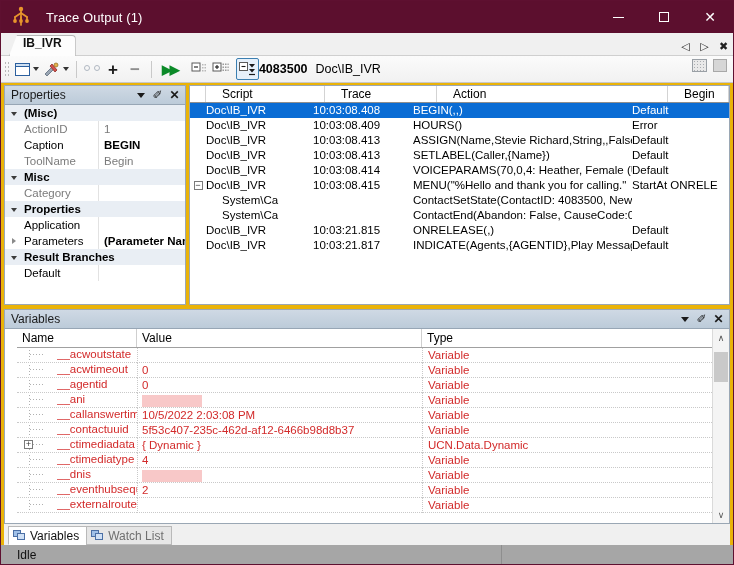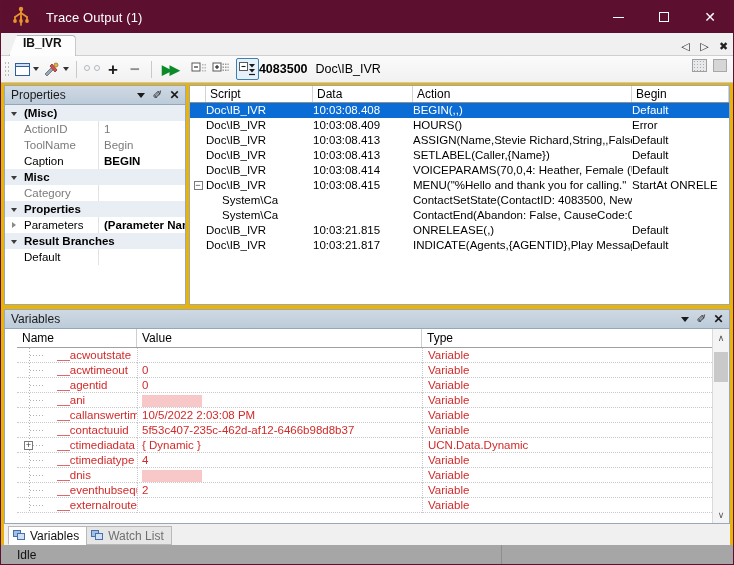--- a/index.html
+++ b/index.html
@@ -145,21 +145,21 @@
   .pval.dim { color:#7b7b7b; }
   .pval.semi { font-weight:bold; }
   .chev-d { display:inline-block; width:0;height:0;border-left:3.5px solid transparent;
       border-right:3.5px solid transparent;border-top:4.5px solid #3c3c3c;}
   .chev-r { display:inline-block; width:0;height:0;border-top:3.5px solid transparent;
       border-bottom:3.5px solid transparent;border-left:4.5px solid #8a8a8a;}
 
   
   .trace { flex:1 1 auto; }
   .tg-head { display:flex; flex:0 0 17px; height:17px; background:#fff;
-    border-bottom:1px solid #8e8e8e; font-size:12px; }
+    border-bottom:1px solid #8e8e8e; font-size:12px;gap:12px; }
   .tg-head div { padding-left:4px; line-height:16px; border-right:1px solid #d3d3d3; overflow:hidden;
     white-space:nowrap; }
   .tg-body { flex:1 1 auto; overflow:hidden; background:#fff; }
   .tg-row { display:flex; height:15px; font-size:11.5px; line-height:15px; white-space:nowrap; }
   .tg-row.sel { background:#0a6cd4; color:#fff; }
   .c-exp { flex:0 0 16px; text-align:center; font-size:9px; color:#333; line-height:15px;}
   .c-script { flex:0 0 107px; overflow:hidden; }
   .c-time  { flex:0 0 100px; overflow:hidden; }
   .c-action{ flex:0 0 219px; overflow:hidden; }
   .c-result{ flex:1 1 auto; overflow:hidden; }
@@ -170,21 +170,21 @@
   .bottom-row { flex:1 1 auto; display:flex; flex-direction:column; padding:4px 3px 0 3px; min-height:0;}
   .vars { flex:1 1 auto; }
   .vg-wrap { flex:1 1 auto; display:flex; min-height:0; background:#fff; }
   .vg { flex:1 1 auto; display:flex; flex-direction:column; min-width:0;margin-left:12px; }
   .vg-head { display:flex; flex:0 0 19px; height:19px; background:#fff;
      border-bottom:1px solid #a0a0a0; font-size:12px; }
   .vg-head div { padding-left:5px; line-height:18px; border-right:1px solid #cfcfcf; overflow:hidden; white-space:nowrap;}
   .vg-body { flex:1 1 auto; overflow:hidden; }
   .vrow { display:flex; height:15px; font-size:11.5px; line-height:15px;
      color:#d22a2a; white-space:nowrap; }
-  .v-name { flex:0 0 120px; display:flex; align-items:center; overflow:hidden;
+  .v-name { flex:0 0 120px; display:flex; align-items:flex-end; overflow:hidden;
      border-bottom:1px dotted #c9c9c9; }
   .v-tree { flex:0 0 40px; height:15px; position:relative; }
   .v-tree .vline { position:absolute; left:12px; top:0; bottom:0; width:1px;
       background-image: linear-gradient(#b0b0b0 50%, transparent 50%); background-size:1px 3px;}
   .v-tree .hline { position:absolute; left:13px; top:7px; width:13px; height:1px;
       background-image: linear-gradient(to right,#b0b0b0 50%, transparent 50%); background-size:3px 1px;}
   .v-tree .pmbox { position:absolute; left:7px; top:3px; width:9px;height:9px;
       border:1px solid #7a7a7a; background:#fff; font-size:9px; line-height:7px;
       text-align:center; color:#333; }
   .v-label { flex:1 1 auto; overflow:hidden; }
@@ -386,44 +386,49 @@
             <span class="pname">(Misc)</span>
             <span class="pval" style="border-left:none"></span>
           </div>
           <div class="prow">
             <span class="exp"></span>
             <span class="pname dim">ActionID</span>
             <span class="pval dim">1</span>
           </div>
           <div class="prow">
             <span class="exp"></span>
+            <span class="pname">Caption</span>
+            <span class="pval bold">BEGIN</span>
+          </div>
+          <div class="prow">
+            <span class="exp"></span>
             <span class="pname dim">ToolName</span>
             <span class="pval dim">Begin</span>
-          </div>
-          <div class="prow">
-            <span class="exp"></span>
-            <span class="pname">Caption</span>
-            <span class="pval bold">BEGIN</span>
           </div>
           <div class="prow cat">
             <span class="exp"><span class="chev-d"></span></span>
             <span class="pname">Misc</span>
             <span class="pval" style="border-left:none"></span>
           </div>
           <div class="prow">
             <span class="exp"></span>
             <span class="pname dim">Category</span>
             <span class="pval"></span>
           </div>
           <div class="prow cat">
             <span class="exp"><span class="chev-d"></span></span>
             <span class="pname">Properties</span>
             <span class="pval" style="border-left:none"></span>
           </div>
           <div class="prow">
+            <span class="exp"></span>
+            <span class="pname">Application</span>
+            <span class="pval"></span>
+          </div>
+          <div class="prow">
             <span class="exp"><span class="chev-r"></span></span>
             <span class="pname">Parameters</span>
             <span class="pval semi">(Parameter Name</span>
           </div>
           <div class="prow cat">
             <span class="exp"><span class="chev-d"></span></span>
             <span class="pname">Result Branches</span>
             <span class="pval" style="border-left:none"></span>
           </div>
           <div class="prow">
@@ -431,21 +436,21 @@
             <span class="pname">Default</span>
             <span class="pval"></span>
           </div>
         </div>
       </div>
 
       <div class="panel trace">
         <div class="tg-head">
           <div class="c-exp"></div>
           <div class="c-script">Script</div>
-          <div class="c-time">Data</div>
+          <div class="c-time">Trace</div>
           <div class="c-action">Action</div>
           <div class="c-result">Begin</div>
         </div>
         <div class="tg-body">
 
           <div class="tg-row sel">
             <span class="c-exp"></span>
             <span class="c-script">Doc\IB_IVR</span>
             <span class="c-time">10:03:08.408</span>
             <span class="c-action">BEGIN(,,)</span>

